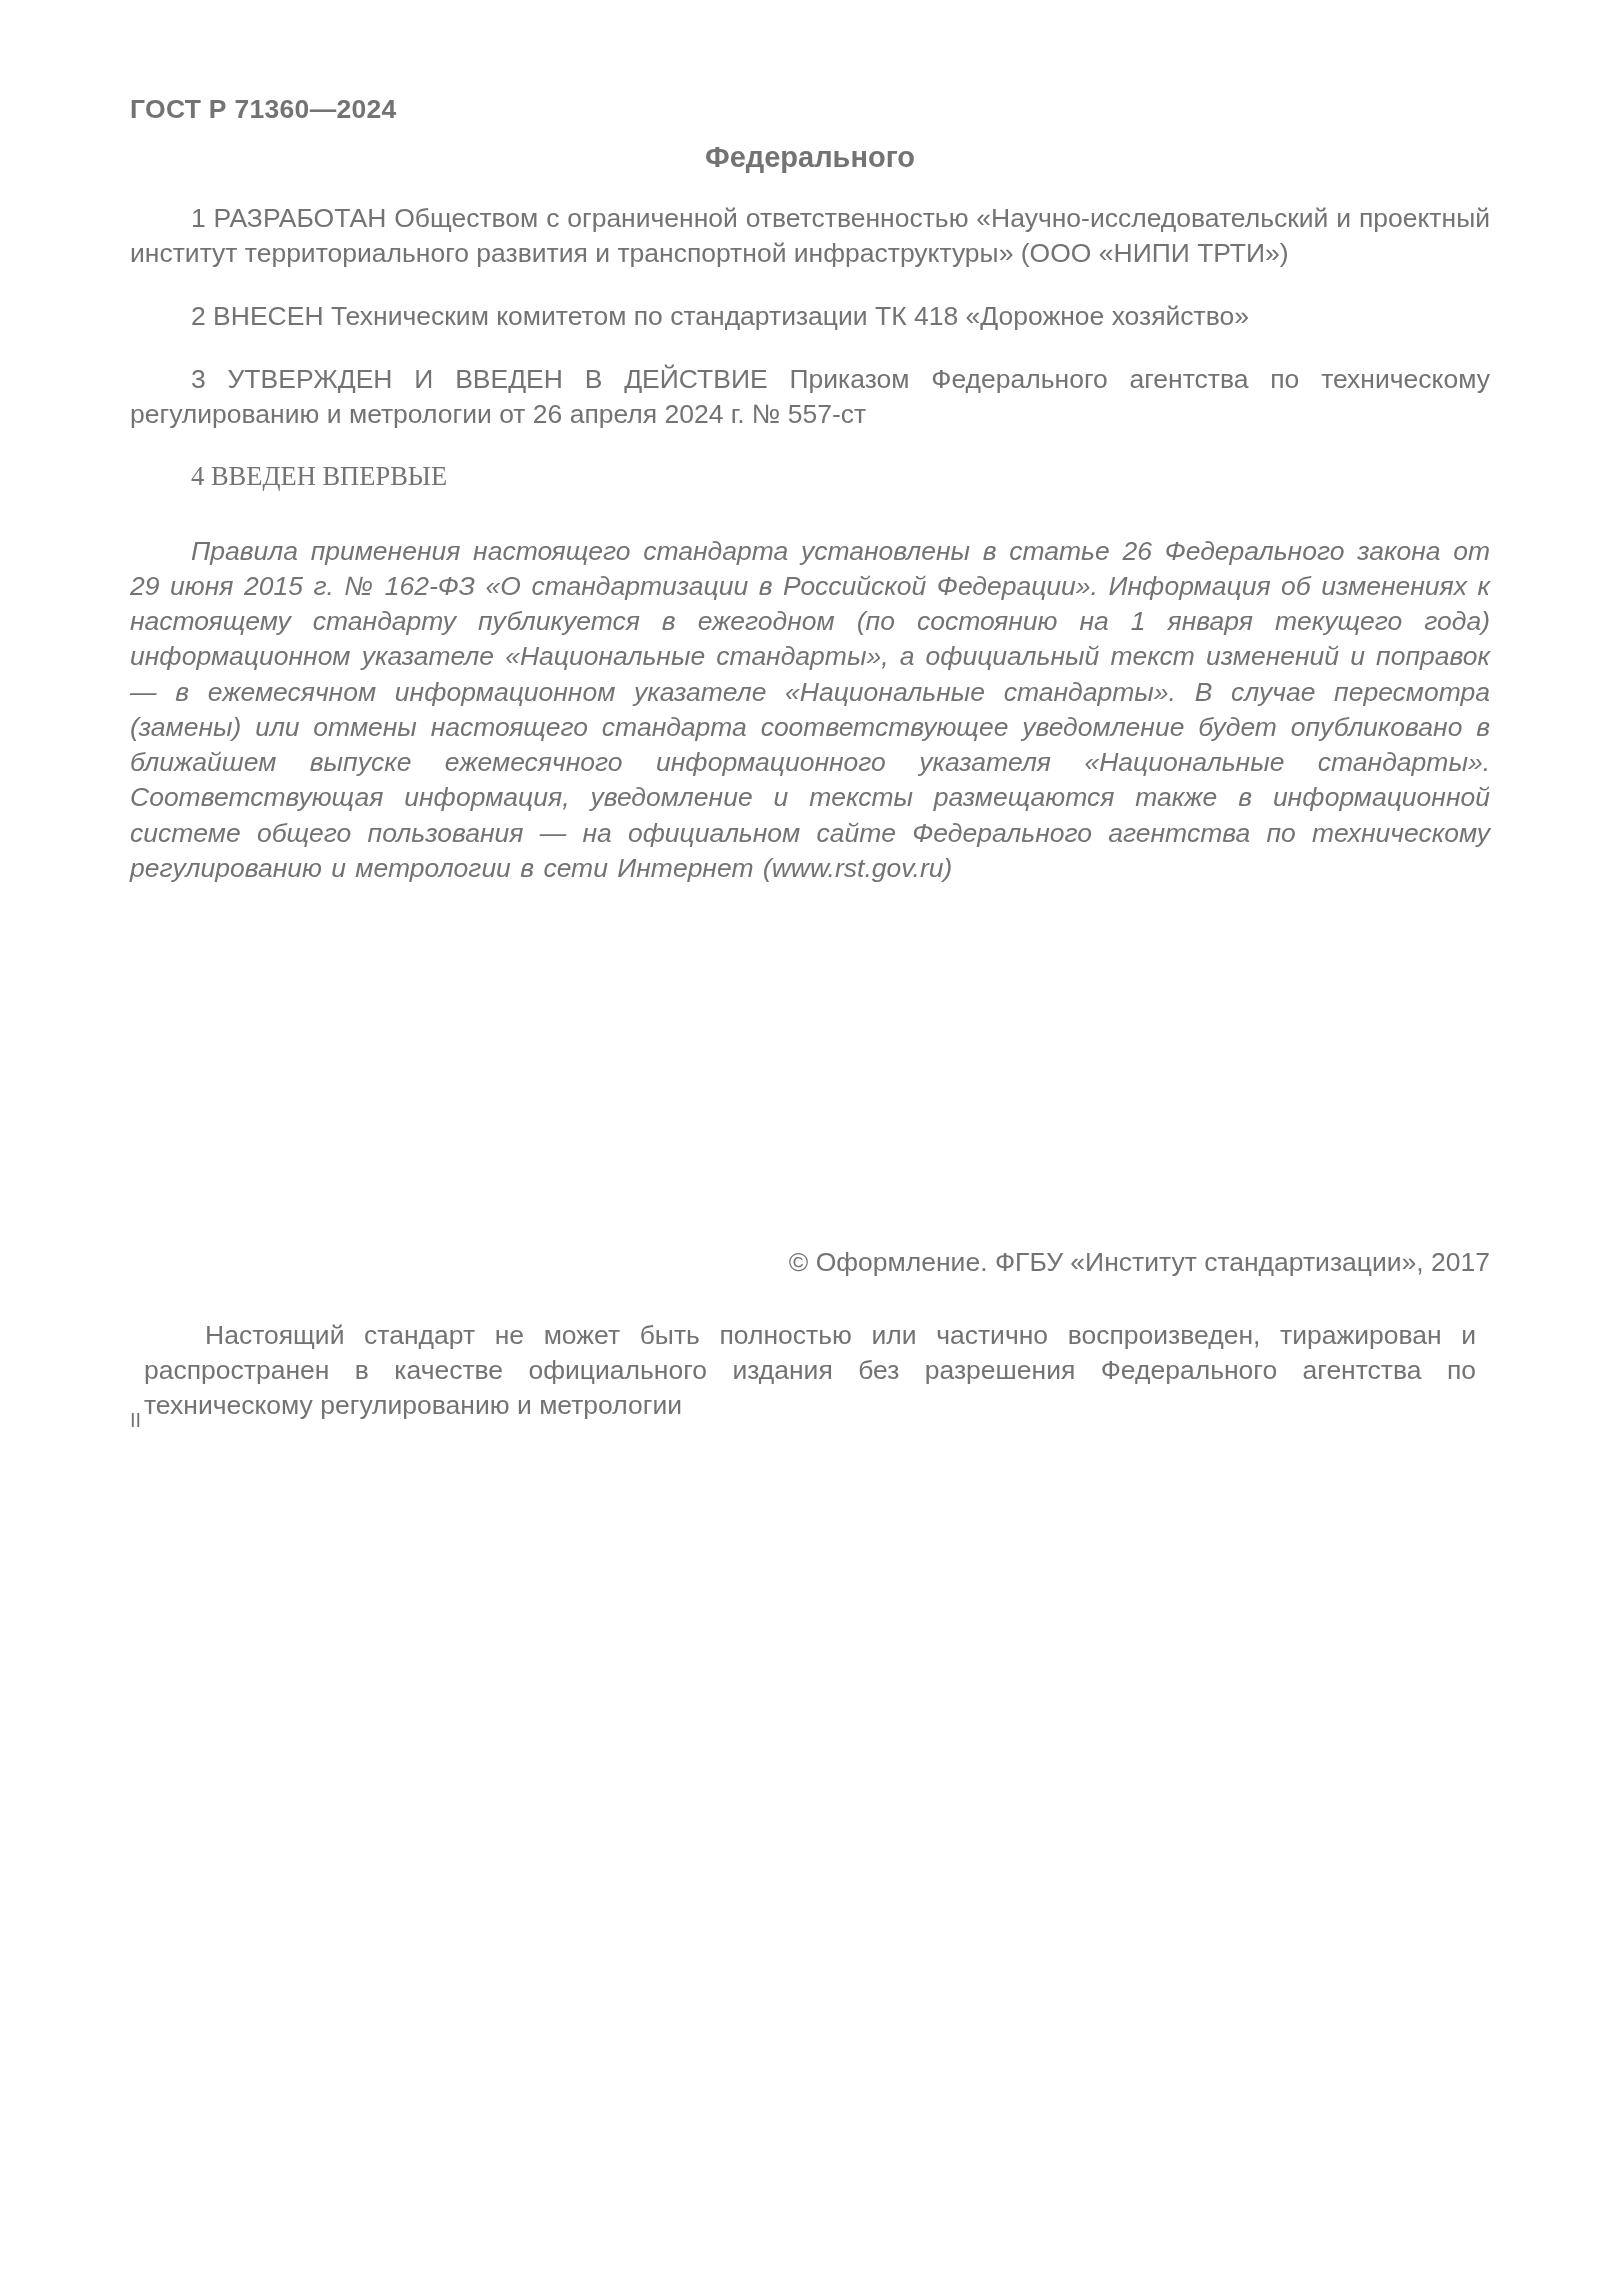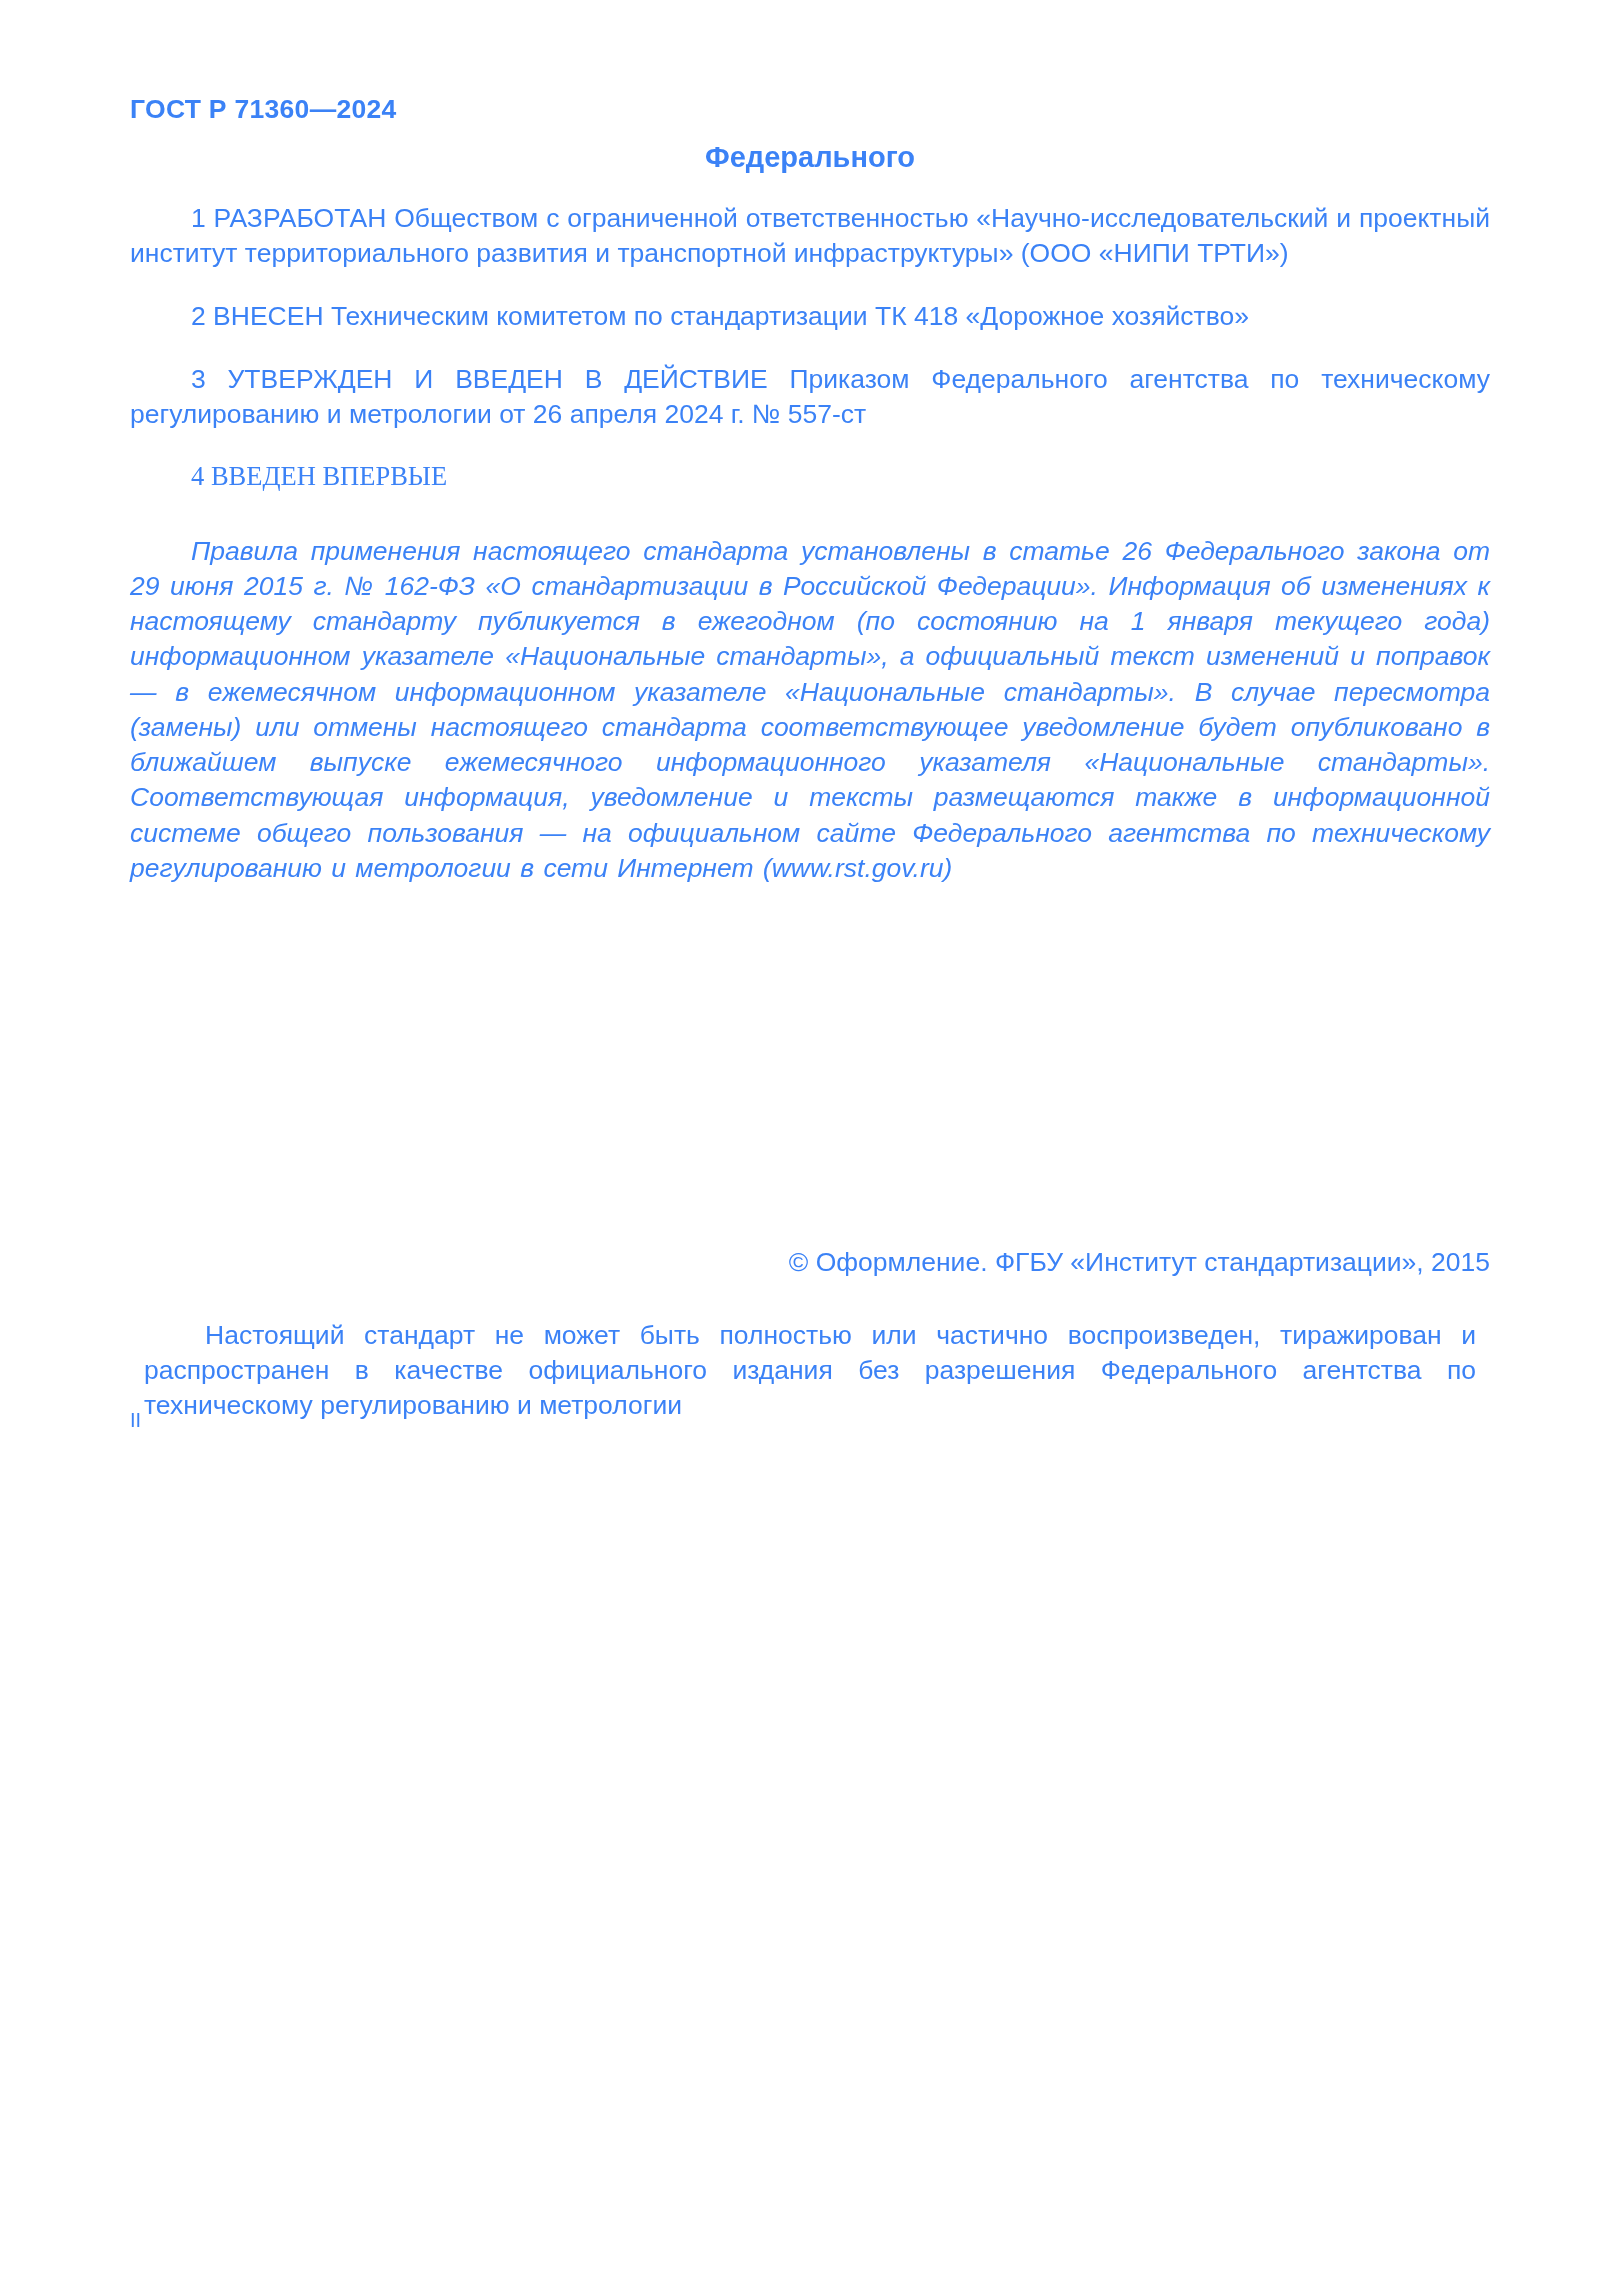--- a/index.html
+++ b/index.html
@@ -5,21 +5,21 @@
   html, body {
     margin: 0;
     padding: 0;
     background: #ffffff;
   }
   .page {
     position: relative;
     width: 1621px;
     height: 2293px;
     background: #ffffff;
-    color: #3b82f6;
+    color: #737373;
     font-family: "Liberation Sans", sans-serif;
     overflow: hidden;
     box-sizing: border-box;
   }
   .content {
     position: absolute;
     top: 94px;
     left: 130px;
     right: 131px;
   }
@@ -88,19 +88,19 @@
 
     <p class="para">2 ВНЕСЕН Техническим комитетом по стандартизации ТК 418 «Дорожное хозяйство»</p>
 
     <p class="para">3 УТВЕРЖДЕН И ВВЕДЕН В ДЕЙСТВИЕ Приказом Федерального агентства по техническому регулированию и метрологии от 26 апреля 2024 г. № 557-ст</p>
 
     <p class="para tight">4 ВВЕДЕН ВПЕРВЫЕ</p>
 
     <p class="para legal">Правила применения настоящего стандарта установлены в статье 26 Федерального закона от 29 июня 2015 г. № 162-ФЗ «О стандартизации в Российской Федерации». Информация об изменениях к настоящему стандарту публикуется в ежегодном (по состоянию на 1 января текущего года) информационном указателе «Национальные стандарты», а официальный текст изменений и поправок — в ежемесячном информационном указателе «Национальные стандарты». В случае пересмотра (замены) или отмены настоящего стандарта соответствующее уведомление будет опубликовано в ближайшем выпуске ежемесячного информационного указателя «Национальные стандарты». Соответствующая информация, уведомление и тексты размещаются также в информационной системе общего пользования — на официальном сайте Федерального агентства по техническому регулированию и метрологии в сети Интернет (www.rst.gov.ru)</p>
   </div>
 
-  <div class="copyright">© Оформление. ФГБУ «Институт стандартизации», 2015</div>
+  <div class="copyright">© Оформление. ФГБУ «Институт стандартизации», 2017</div>
 
   <p class="restriction">Настоящий стандарт не может быть полностью или частично воспроизведен, тиражирован и распространен в качестве официального издания без разрешения Федерального агентства по техническому регулированию и метрологии</p>
 
   <div class="page-number">II</div>
 </div>
 
 
 </body></html>

